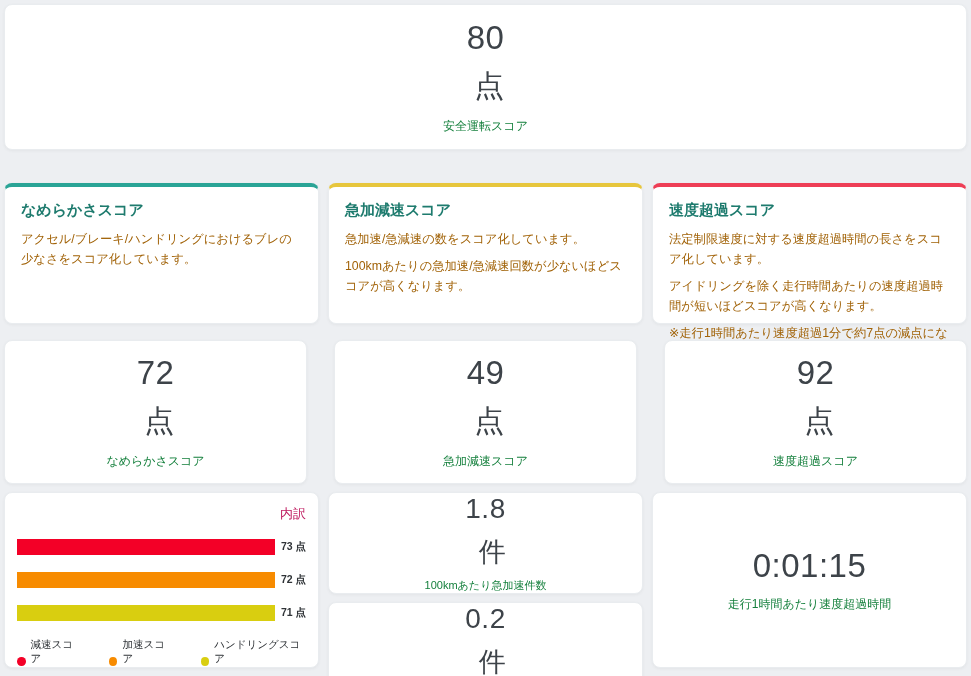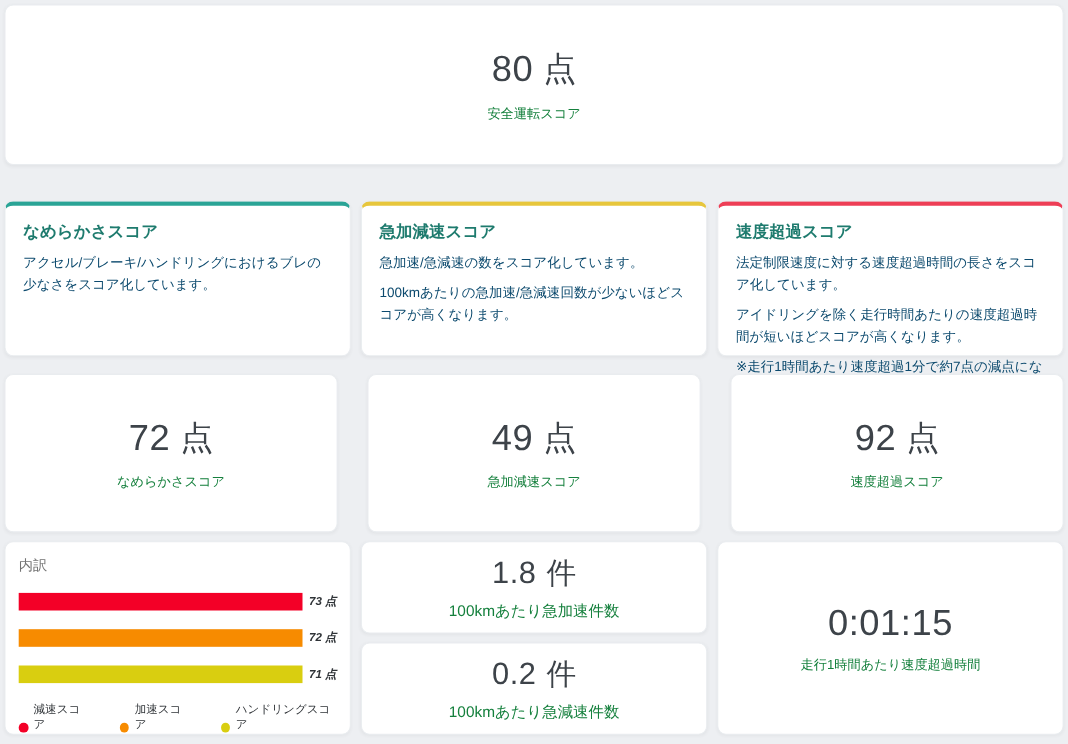--- a/index.html
+++ b/index.html
@@ -15,52 +15,52 @@
     border:1px solid #e9ecef;
     border-radius:8px;
     box-shadow:0 1px 3px rgba(60,64,67,0.06);
     box-sizing:border-box;
   }
   
   .top-card {
     height:146px; margin-bottom:33px;
     display:flex; flex-direction:column; align-items:center; justify-content:center;
   }
-  .score-value { display:flex; align-items:center; gap:9px; color:#3d4349; }
+  .score-value { display:flex; align-items:flex-end; gap:9px; color:#3d4349;flex-direction:column; }
   .score-value .num { font-size:33px; font-weight:400; letter-spacing:0.5px; }
   .score-value .unit { font-size:30px; }
   .score-label { margin-top:11px; font-size:12px; color:#15803d; }
   
   .grid3 { display:grid; grid-template-columns:repeat(3,1fr); gap:9px; }
   
   .info-card {
     height:141px; border-top:4px solid #999;
     padding:11px 16px 0 16px;
   }
   .info-title { font-size:15px; font-weight:bold; color:#1e7b6e; margin:3px 0 10px 0; }
-  .info-card p { margin:0 0 7px 0; font-size:12.3px; line-height:1.62; color:#0c4a6e; }
+  .info-card p { margin:0 0 7px 0; font-size:12.3px; line-height:1.62; color:#a16207; }
   .info-card p:empty { display:none; }
   
   .row3 { margin-top:16px;gap:27px; }
   .score-card { height:144px; display:flex; flex-direction:column; align-items:center; justify-content:center; }
   
   .row4 { margin-top:8px; }
   .chart-card { height:176px; padding:10px 12px 8px 12px; }
-  .chart-title { text-align:left; font-size:13px; color:#737373; margin:2px 0 16px 0; }
+  .chart-title { text-align:right; font-size:13px; color:#be185d; margin:2px 0 16px 0; }
   .bar-row { display:flex; align-items:center; height:16px; margin-bottom:17px; }
   .bar { height:16px; }
-  .bar-label { font-size:10.5px; font-weight:bold; color:#2f3337; margin-left:6px; white-space:nowrap;font-style:italic; }
+  .bar-label { font-size:10.5px; font-weight:bold; color:#2f3337; margin-left:6px; white-space:nowrap; }
   .legend { display:flex; justify-content:center; gap:28px; margin-top:6px; }
   .legend-item { display:flex; align-items:flex-end; font-size:10.5px; color:#2f3337; }
   .legend-dot { width:9px; height:9px; border-radius:50%; display:inline-block; margin-right:5px; }
   .mid-col { display:flex; flex-direction:column; gap:8px; height:176px; }
   .metric-card { flex:1; display:flex; flex-direction:column; align-items:center; justify-content:center; }
   .metric-card .num { font-size:28px; }
   .metric-card .unit { font-size:27px; }
-  .metric-card .score-label { margin-top:8px; font-size:14px; }
+  .metric-card .score-label { margin-top:8px; font-size:11px; }
   .time-card { height:176px; display:flex; flex-direction:column; align-items:center; justify-content:center; }
   .time-card .num { font-size:33px; }
 </style>
 </head>
 <body>
 
 <div class="page">
 
   <div class="card top-card">
     <div class="score-value">

